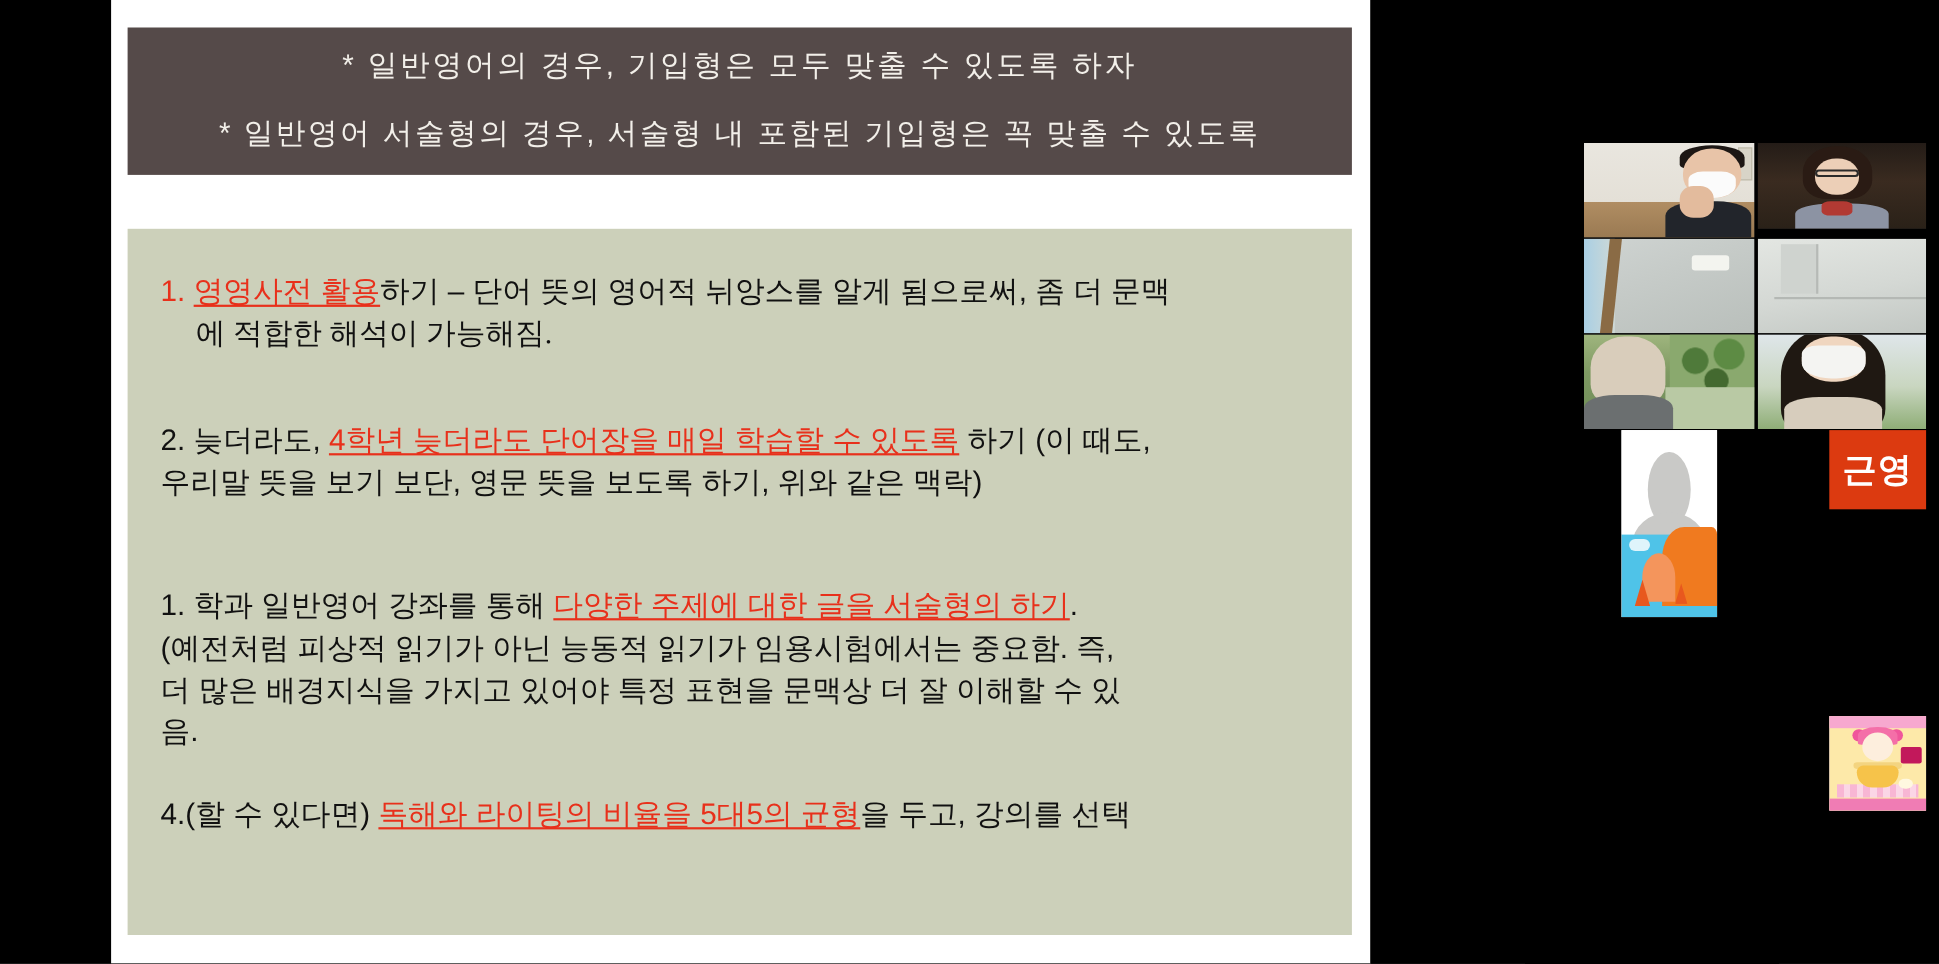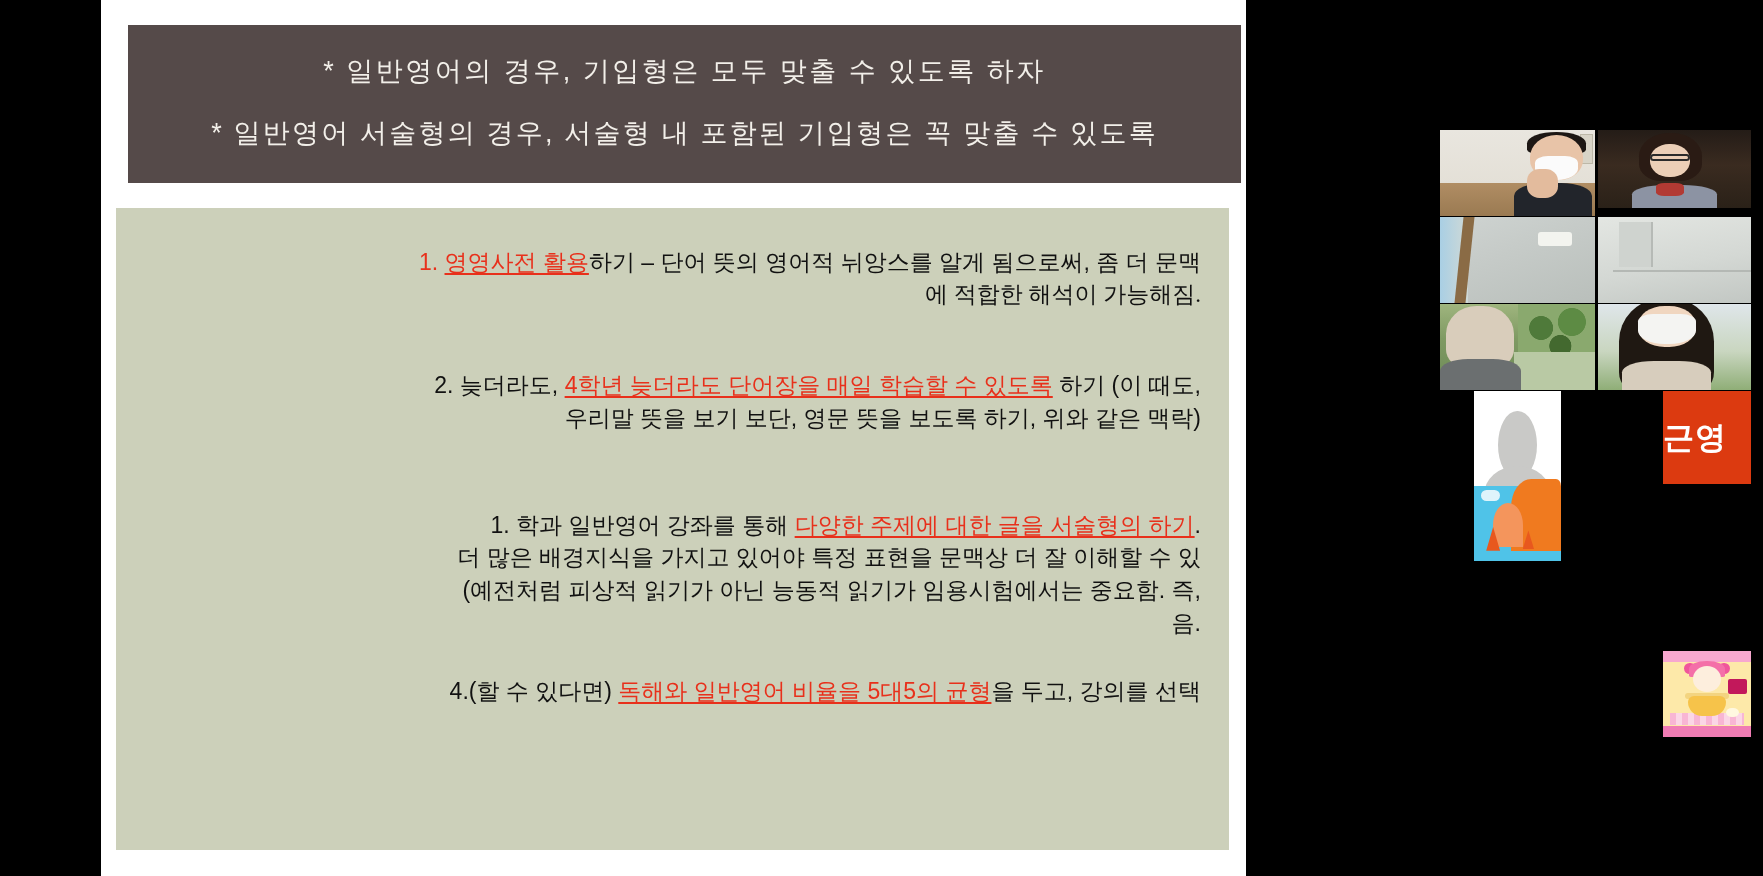--- a/index.html
+++ b/index.html
@@ -15,26 +15,25 @@
   #slide {
     position: absolute; left: 101px; top: 0px;
     width: 1145px; height: 876px;
     background: #ffffff;
   }
   #slide-inner { position: absolute; left: 0; top: 0; width: 1145px; height: 876px; }
 
   .header-box {
     position: absolute;
     left: 15px; top: 25px;
-    width: 1113px; height: 158px;
+    width: 1113px; height: 134px;
     background: #554a49;
     display: flex; flex-direction: column;
     align-items: center; justify-content: center;
     padding: 6px 14px 10px 14px;
-    margin-left: 12px;
   }
   .header-line {
     color: #f2efe9;
     font-size: 27px;
     letter-spacing: 2.5px;
     line-height: 1.35;
     text-align: center;
     white-space: nowrap;
   }
   .header-line.l1 { margin-bottom: 26px; }
@@ -44,25 +43,24 @@
   .content-box {
     position: absolute;
     left: 15px; top: 208px;
     width: 1113px; height: 642px;
     background: #ccd0ba;
     padding: 38px 28px 20px 30px;
     overflow: hidden;
   }
   .ctext {
     color: #111111;
-    font-size: 23px;
+    font-size: 27px;
     line-height: 1.42;
     letter-spacing: 0px;
     white-space: nowrap;
-    text-align: right;
   }
   .red { color: #e8301b; }
   .red-u { color: #e8301b; text-decoration: underline; text-decoration-thickness: 2px; text-underline-offset: 3px; }
   .indent1 { padding-left: 32px; font-family: Liberation Serif, serif; }
   .indent-ex { padding-left: 12px; }
   .gap-sm { height: 16px; }
   .gap-md { height: 36px; }
   .gap-lg { height: 58px; }
 
   
@@ -75,22 +73,22 @@
   #tile-2 { left: 352px; top: 130px; width: 153px; height: 78px; }
   
   #tile-3 { left: 194px; top: 217px; width: 155px; height: 86px; }
   #tile-4 { left: 352px; top: 217px; width: 153px; height: 86px; }
   
   #tile-5 { left: 194px; top: 304px; width: 155px; height: 86px; }
   #tile-6 { left: 352px; top: 304px; width: 153px; height: 86px; }
   
   #tile-7 { left: 228px; top: 391px; width: 87px; height: 170px; background: #fff; }
   
-  #tile-8 { left: 417px; top: 391px; width: 88px; height: 93px; background: #dc3a10;
-            display: flex; align-items: center; }
+  #tile-8 { left: 417px; top: 391px; width: 88px; height: 72px; background: #dc3a10;
+            display: flex; align-items: center; justify-content: center; }
   #tile-8 .name { color: #fff; font-size: 31px; font-weight: 700; letter-spacing: 1px; }
   
   #tile-9 { left: 417px; top: 651px; width: 88px; height: 86px; background: #f6d9e8; }
 
   
   .scene { position: absolute; inset: 0; }
 
   
   .p1-bg { background: linear-gradient(180deg,#e9e6df 0%,#e4e0d7 62%,#b08d63 62%,#9a7a52 100%); }
   .p1-head { position:absolute; left:58%; top:6%; width:34%; height:52%; border-radius:50% 50% 45% 45%; background:#e8c4a8; }
@@ -191,28 +189,28 @@
           <span>2. 늦더라도, </span><span class="red-u">4학년 늦더라도 단어장을 매일 학습할 수 있도록</span><span> 하기 (이 때도,</span>
         </div>
         <div class="ctext">우리말 뜻을 보기 보단, 영문 뜻을 보도록 하기, 위와 같은 맥락)</div>
 
         <div class="gap-lg"></div>
         <div class="gap-sm"></div>
 
         <div class="ctext">
           <span>1. 학과 일반영어 강좌를 통해 </span><span class="red-u">다양한 주제에 대한 글을 서술형의 하기</span><span>.</span>
         </div>
+        <div class="ctext">(예전처럼 피상적 읽기가 아닌 능동적 읽기가 임용시험에서는 중요함. 즉,</div>
         <div class="ctext">더 많은 배경지식을 가지고 있어야 특정 표현을 문맥상 더 잘 이해할 수 있</div>
-        <div class="ctext">(예전처럼 피상적 읽기가 아닌 능동적 읽기가 임용시험에서는 중요함. 즉,</div>
         <div class="ctext">음.</div>
 
         <div class="gap-md"></div>
 
         <div class="ctext">
-          <span>4.(할 수 있다면) </span><span class="red-u">독해와 일반영어 비율을 5대5의 균형</span><span>을 두고, 강의를 선택</span>
+          <span>4.(할 수 있다면) </span><span class="red-u">독해와 라이팅의 비율을 5대5의 균형</span><span>을 두고, 강의를 선택</span>
         </div>
 
       </div>
     </div>
   </div>
 
   <div id="video-rail">
     <div class="rail-bg"></div>
 
     <div class="tile" id="tile-1">

